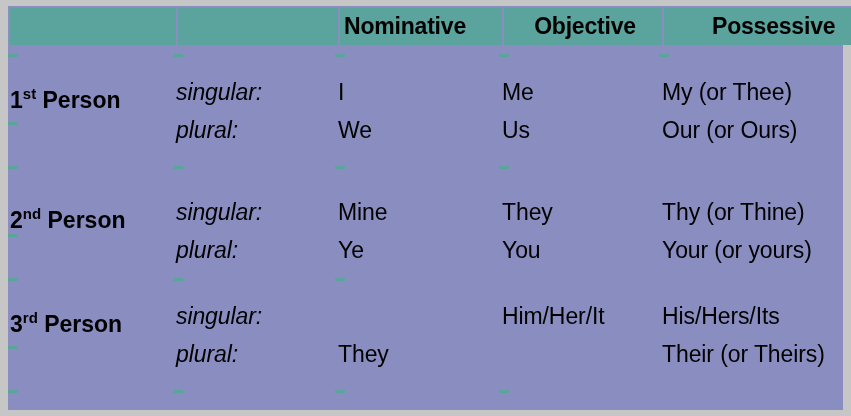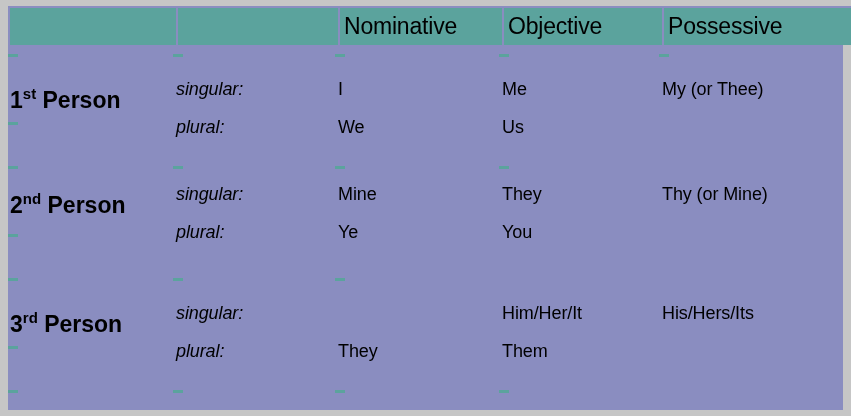--- a/index.html
+++ b/index.html
@@ -38,21 +38,21 @@
     background: #5ba39d;
     box-sizing: border-box;
     border-left: 2px solid #8a8dc0;
     border-top: 2px solid #8a8dc0;
     display: flex;
     align-items: center;
   }
   .hcell:first-child { border-left: 2px solid #8a8dc0; }
   .hcell span {
     font-size: 23px;
-    font-weight: normal;
+    font-weight: bold;
     color: #000;
     letter-spacing: -0.2px;
     padding-left: 4px;
     white-space: nowrap;
   }
 
   
   .body-grid {
     position: absolute;
     left: 0;
@@ -61,21 +61,21 @@
     height: 365px;
   }
 
   .person-block {
     position: absolute;
     left: 0;
     width: 835px;
     height: 112px;
   }
   .person-block.b0 { top: 12px; }
-  .person-block.b1 { top: 117px; }
+  .person-block.b1 { top: 132px; }
   .person-block.b2 { top: 236px; text-decoration: underline; }
 
   .person-label {
     position: absolute;
     left: 2px;
     top: 30px;
     width: 160px;
     font-size: 23px;
     font-weight: bold;
     color: #000;
@@ -92,21 +92,21 @@
     left: 0;
     width: 835px;
     height: 38px;
   }
   .numline.sing { top: 22px; }
   .numline.plur { top: 60px; }
 
   .cell {
     position: absolute;
     top: 0;
-    font-size: 18px;
+    font-size: 23px;
     color: #000;
     white-space: nowrap;
     letter-spacing: -0.1px;
   }
   .cell.c1 { left: 168px; font-style: italic; }
   .cell.c2 { left: 330px; }
   .cell.c3 { left: 494px; }
   .cell.c4 { left: 654px; }
 
   
@@ -125,24 +125,24 @@
   <div class="header-row">
     <div class="hcell" style="left:0px;width:168px;">
       <span></span>
     </div>
     <div class="hcell" style="left:168px;width:162px;">
       <span></span>
     </div>
     <div class="hcell" style="left:330px;width:164px;">
       <span>Nominative</span>
     </div>
-    <div class="hcell" style="left:494px;width:160px;">
+    <div class="hcell" style="left:494px;width:160px;justify-content:center;">
       <span>Objective</span>
     </div>
-    <div class="hcell" style="left:654px;width:189px;">
+    <div class="hcell" style="left:654px;width:189px;padding-left:44px;">
       <span>Possessive</span>
     </div>
   </div>
 
   <div class="body-grid">
 
     <div class="tick" style="left:0px;top:9px;"></div>
     <div class="tick" style="left:165px;top:9px;"></div>
     <div class="tick" style="left:327px;top:9px;"></div>
     <div class="tick" style="left:491px;top:9px;"></div>
@@ -178,56 +178,58 @@
         <div class="cell c1">singular:</div>
         <div class="cell c2">I</div>
         <div class="cell c3">Me</div>
         <div class="cell c4">My (or Thee)</div>
       </div>
 
       <div class="numline plur">
         <div class="cell c1">plural:</div>
         <div class="cell c2">We</div>
         <div class="cell c3">Us</div>
+        <div class="cell c4">Our (or Ours)</div>
       </div>
     </div>
 
     <div class="person-block b1">
       <div class="person-label">
         <span>2</span><sup>nd</sup>
         <span>Person</span>
       </div>
 
       <div class="numline sing">
         <div class="cell c1">singular:</div>
         <div class="cell c2">Mine</div>
         <div class="cell c3">They</div>
-        <div class="cell c4">Thy (or Mine)</div>
+        <div class="cell c4">Thy (or Thine)</div>
       </div>
 
       <div class="numline plur">
         <div class="cell c1">plural:</div>
         <div class="cell c2">Ye</div>
         <div class="cell c3">You</div>
+        <div class="cell c4">Your (or yours)</div>
       </div>
     </div>
 
     <div class="person-block b2">
       <div class="person-label">
         <span>3</span><sup>rd</sup>
         <span>Person</span>
       </div>
 
       <div class="numline sing">
         <div class="cell c1">singular:</div>
         <div class="cell c4">His/Hers/Its</div>
         <div class="cell c3">Him/Her/It</div>
       </div>
 
       <div class="numline plur">
         <div class="cell c1">plural:</div>
         <div class="cell c2">They</div>
-        <div class="cell c3">Them</div>
+        <div class="cell c4">Their (or Theirs)</div>
       </div>
     </div>
 
   </div>
 </div>
 
 </body></html>

